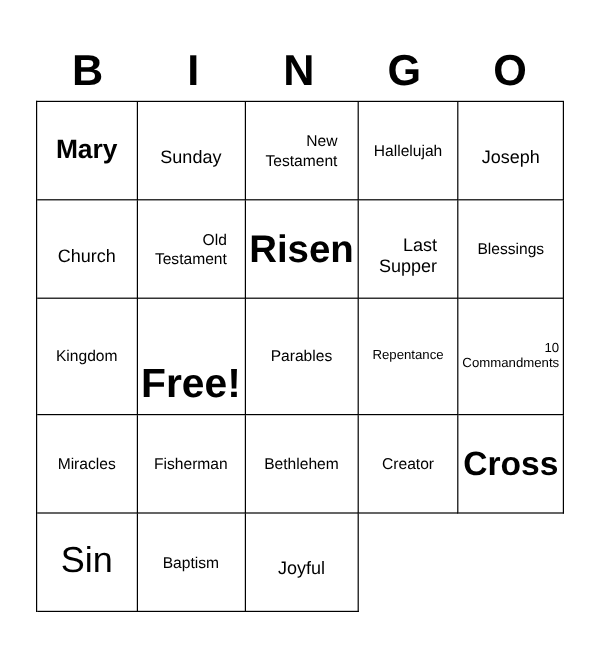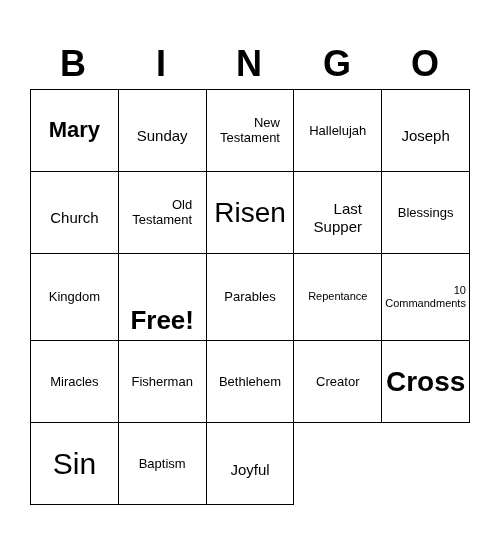--- a/index.html
+++ b/index.html
@@ -44,24 +44,24 @@
       padding: 4px 3px;
       position: relative;
     }
     .cell-text {
       line-height: 1.2;
     }
     .font-large { font-size: 22px; font-weight: bold; }
     .font-medium { font-size: 15px; margin-top: 12px; }
     .font-small { font-size: 13px; }
     .font-xsmall { font-size: 11px; }
-    .font-free { font-size: 26px; font-weight: bold; margin-top: 47px; }
+    .font-free { font-size: 34px; font-weight: bold; margin-top: 47px; }
     .font-cross { font-size: 28px; font-weight: bold; }
     .font-sin { font-size: 30px; font-weight: normal; }
-    .font-risen { font-size: 28px; font-weight: normal; }
+    .font-risen { font-size: 32px; font-weight: bold; }
   </style>
 </head>
 <body>
 
 <div class="bingo-card">
   <div class="bingo-header">
   <div class="bingo-header-cell">B</div>
       <div class="bingo-header-cell">I</div>
       <div class="bingo-header-cell">N</div>
       <div class="bingo-header-cell">G</div>

